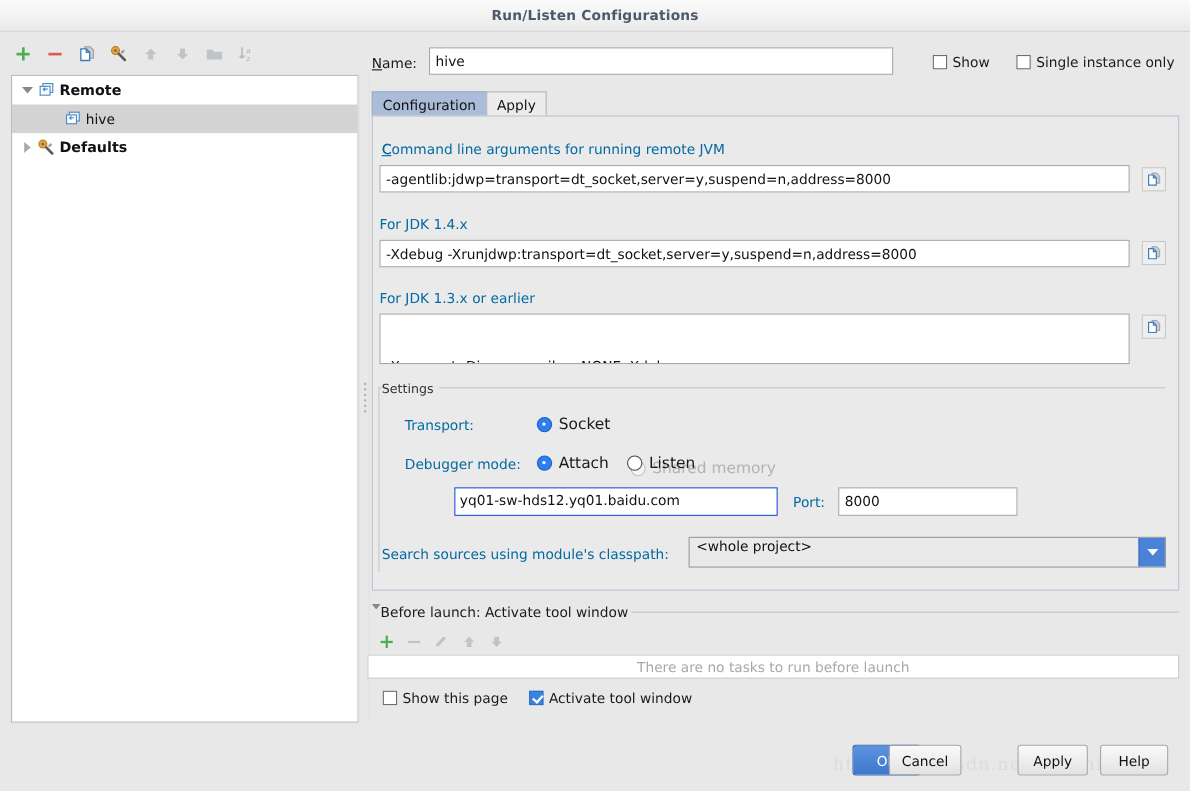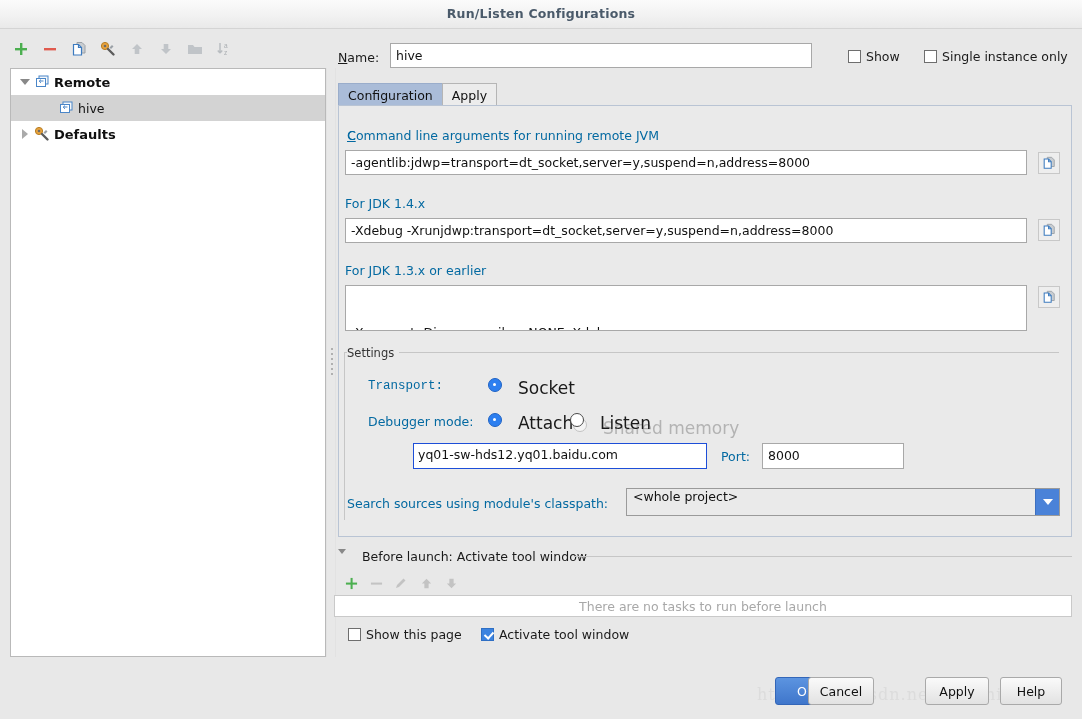--- a/index.html
+++ b/index.html
@@ -123,41 +123,41 @@
   .radio {
     width: 14px; height: 14px; border-radius: 50%; background: #fff;
     border: 1.5px solid #4a4a4a; display: inline-block; position: relative; flex: 0 0 14px;
   }
   .radio.on { background: #2d7ff0; border-color: #2063c4; }
   .radio.on::after {
     content: ""; position: absolute; left: 4px; top: 4px; width: 3px; height: 3px;
     border-radius: 50%; background: #fff;
   }
   .radio.disabled { border-color: #c2c2c2; background: #f4f4f4; }
-  .rrow { position: absolute; display: flex; gap: 16px; font-size: 17px; }
+  .rrow { position: absolute; display: flex; align-items: center; gap: 6px; font-size: 14px; }
   .muted { color: #b3b3b3; }
 
   .combo {
     position: absolute; background: #eaeaea; border: 1px solid #9a9a9a;
     display: flex; align-items: flex-start; font-size: 12.5px; color: #111;
   }
   .combo-text { flex: 1; padding-left: 6px; }
   .combo-arrow {
     width: 24px; height: 100%; background: #4a82d8; display: flex;
     align-items: center; justify-content: center;
     border-left: 1px solid #3c6fbf;
   }
   .combo-arrow::after {
     content: ""; width: 0; height: 0;
     border-left: 5px solid transparent; border-right: 5px solid transparent;
     border-top: 6px solid #fff;
   }
 
   
-  .bl-header { position: absolute; left: 338px; top: 549px; display: flex; align-items: flex-start; gap: 16px; font-size: 12.5px; }
+  .bl-header { position: absolute; left: 338px; top: 549px; display: flex; align-items: flex-start; gap: 0; font-size: 12.5px; }
   .bl-line { position: absolute; left: 574px; top: 556px; width: 498px; border-top: 1px solid #c6c6c6; }
   .bl-toolbar { position: absolute; left: 340px; top: 572px; width: 200px; height: 22px; }
   .bl-empty {
     position: absolute; left: 334px; top: 595px; width: 738px; height: 22px;
     background: #fff; border: 1px solid #c9c9c9;
     display: flex; align-items: center; justify-content: center;
     font-size: 12.5px; color: #a8a8a8;
   }
 
   
@@ -347,21 +347,21 @@
       <path d="M6 1.5h5l3 3V12H6z" fill="#c9cdd1" stroke="#9aa0a6" stroke-width="1"></path>
       <path d="M2.5 3.5h5l3 3V14h-8z" fill="#ffffff" stroke="#3c7bbf" stroke-width="1.2"></path>
       <path d="M7.5 3.5v3h3" fill="none" stroke="#3c7bbf" stroke-width="1.2"></path>
     </svg>
   </div>
 
   <div class="group-title" style="left:347px; top:346px;">Settings</div>
   <div class="group-line" style="left:344px; top:352px; width:715px;"></div>
   <div class="group-left" style="left:344px; top:352px; height:168px;"></div>
 
-  <div class="fieldlabel" style="left:368px; top:379px;font-family:Liberation Mono, monospace;">Transport:</div>
+  <div class="fieldlabel" style="left:368px; top:379px;">Transport:</div>
   <div class="rrow" style="left:488px; top:378px;">
     <span class="radio on"></span>
     <span>Socket</span>
   </div>
   <div class="rrow" style="left:573px; top:378px;margin-top:40px;">
     <span class="radio disabled"></span>
     <span class="muted">Shared memory</span>
   </div>
 
   <div class="fieldlabel" style="left:368px; top:414px;">Debugger mode:</div>
@@ -370,21 +370,21 @@
     <span>Attach</span>
   </div>
   <div class="rrow" style="left:570px; top:413px;">
     <span class="radio"></span>
     <span>Listen</span>
   </div>
 
   <div class="fieldlabel" style="left:419px; top:449px;">Host:</div>
   <div class="textfield focused" style="left:413px; top:443px; width:294px; height:26px;">yq01-sw-hds12.yq01.baidu.com</div>
   <div class="fieldlabel" style="left:721px; top:449px;">Port:</div>
-  <div class="textfield" style="left:762px; top:443px; width:142px; height:26px;">8000</div>
+  <div class="textfield" style="left:762px; top:443px; width:163px; height:26px;">8000</div>
 
   <div class="fieldlabel" style="left:347px; top:496px;">Search sources using module's classpath:</div>
   <div class="combo" style="left:626px; top:488px; width:434px; height:28px;">
     <span class="combo-text">&lt;whole project&gt;</span>
     <span class="combo-arrow"></span>
   </div>
 
   <div class="bl-header">
     <span>
         <i class="tri-down" style="border-top-width:5px;border-left-width:4px;border-right-width:4px;display:block"></i>

